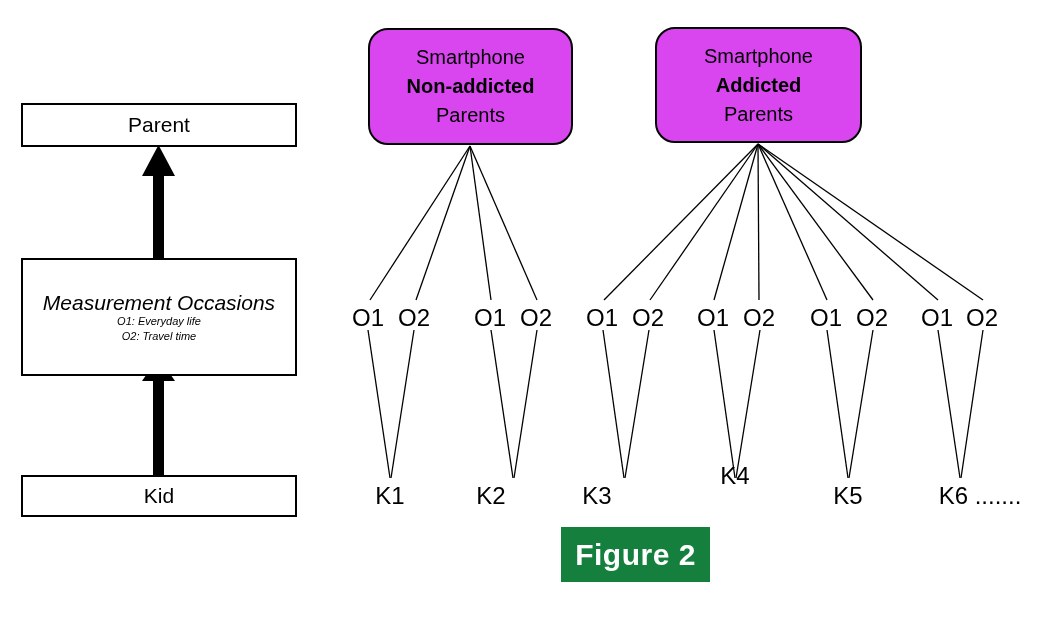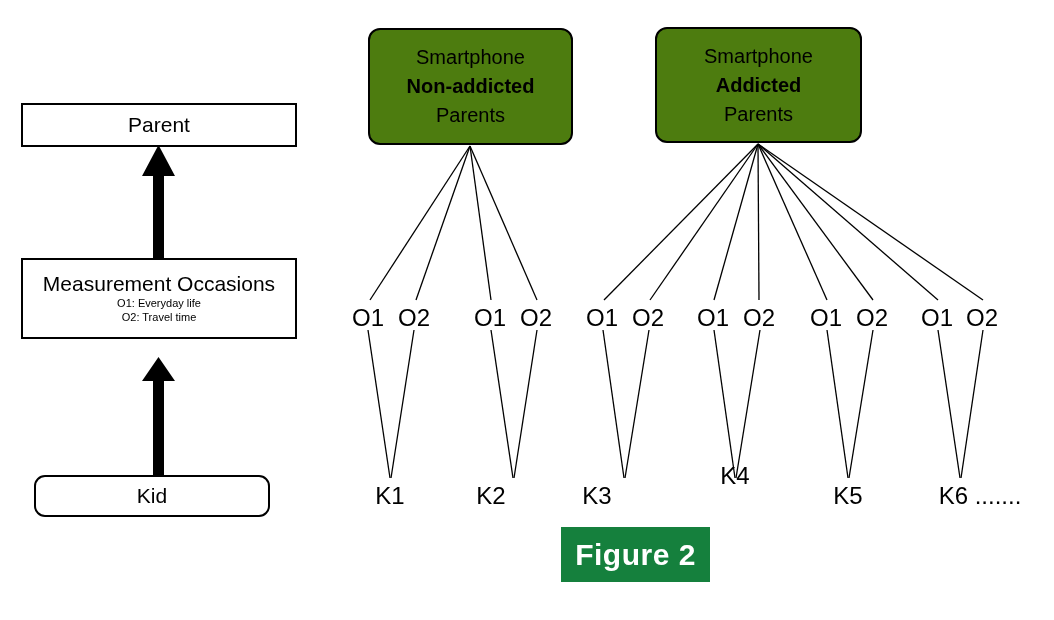--- a/index.html
+++ b/index.html
@@ -39,30 +39,30 @@
     font-size: 21px;
     line-height: 1.12;
     white-space: nowrap;
   }
   .rect-box .sub {
     font-size: 11px;
     line-height: 1.3;
     white-space: nowrap;
   }
   #box-parent   { left: 21px;  top: 103px; width: 276px; height: 44px; }
-  #box-measure  { left: 21px;  top: 258px; width: 276px; height: 81px; }
-  #box-kid      { left: 34px;  top: 475px; width: 236px; height: 42px; border-radius: 11px; }
+  #box-measure  { left: 21px;  top: 258px; width: 276px; height: 118px; font-style: italic; }
+  #box-kid      { left: 21px;  top: 475px; width: 276px; height: 42px; }
 
   
   .round-box {
     position: absolute;
     box-sizing: border-box;
     border: 2px solid #000000;
-    border-radius: 12px;
-    background: #4d7c0f;
+    border-radius: 20px;
+    background: #d946ef;
     display: flex;
     flex-direction: column;
     justify-content: center;
     text-align: center;
   }
   .round-box .ln {
     font-size: 20px;
     line-height: 1.45;
     white-space: nowrap;
   }

